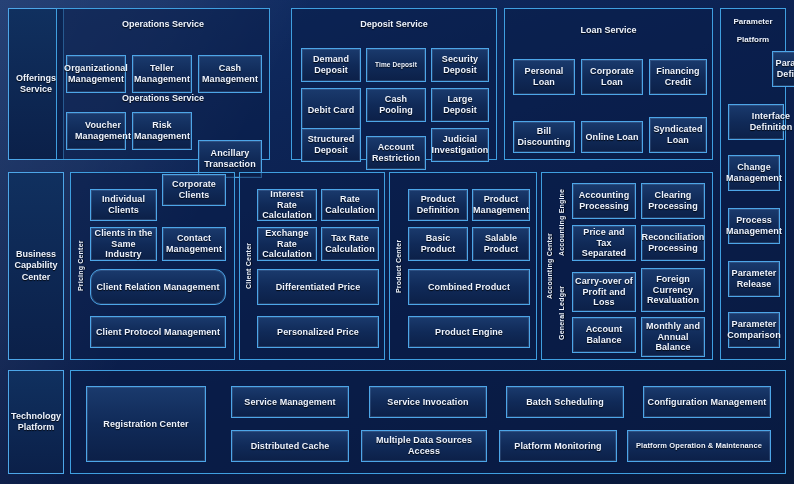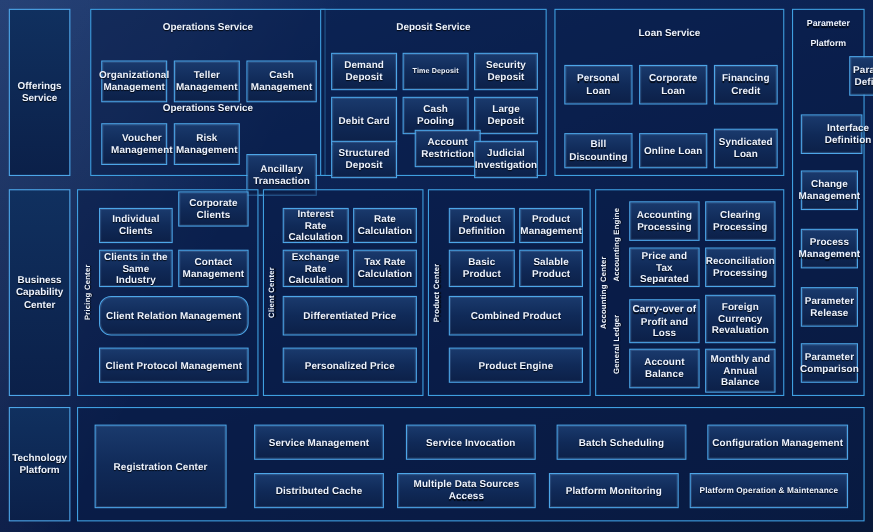--- a/index.html
+++ b/index.html
@@ -65,21 +65,21 @@
 </style>
 </head>
 <body>
 
 <div id="root">
 
   <div class="rowlbl" style="left:8px;top:8px;width:56px;height:152px;">
     <span>Offerings Service</span>
   </div>
 
-  <div class="grp" style="left:82px;top:8px;width:214px;height:152px;">
+  <div class="grp" style="left:56px;top:8px;width:214px;height:152px;">
     <div class="grptitle" style="top:10px;">Operations Service</div>
     <div class="grptitle" style="top:84px;z-index:5;">Operations Service</div>
 
     <div class="bx leaf" style="position:absolute;left:9px;top:46px;width:60px;height:38px;">
       <span>Organizational Management</span>
       </div>
     <div class="bx leaf" style="position:absolute;left:75px;top:46px;width:60px;height:38px;">
       <span>Teller Management</span>
       </div>
     <div class="bx leaf" style="position:absolute;left:141px;top:46px;width:64px;height:38px;">
@@ -116,21 +116,21 @@
     <div class="bx leaf" style="position:absolute;left:74px;top:79px;width:60px;height:34px;">
       <span>Cash Pooling</span>
       </div>
     <div class="bx leaf" style="position:absolute;left:139px;top:79px;width:58px;height:34px;">
       <span>Large Deposit</span>
       </div>
 
     <div class="bx leaf" style="position:absolute;left:9px;top:119px;width:60px;height:34px;">
       <span>Structured Deposit</span>
       </div>
-    <div class="bx leaf" style="position:absolute;left:74px;top:109px;width:60px;height:34px;margin-left:11px;">
+    <div class="bx leaf" style="position:absolute;left:74px;top:127px;width:60px;height:34px;">
       <span>Account Restriction</span>
       </div>
     <div class="bx leaf" style="position:absolute;left:139px;top:119px;width:58px;height:34px;">
       <span>Judicial Investigation</span>
       </div>
   </div>
 
   <div class="grp" style="left:504px;top:8px;width:209px;height:152px;">
     <div class="grptitle" style="top:16px;">Loan Service</div>
 

